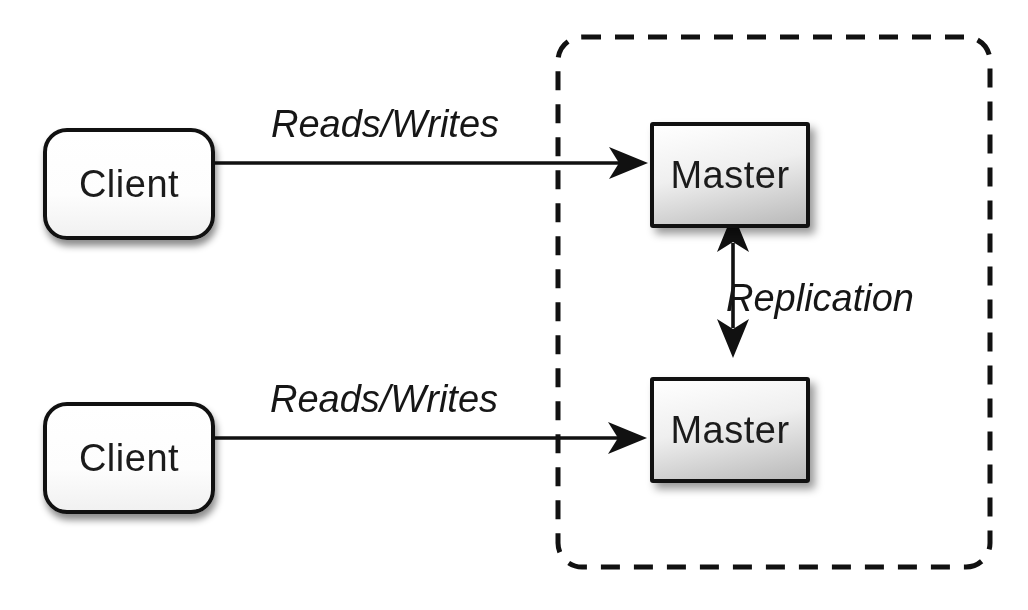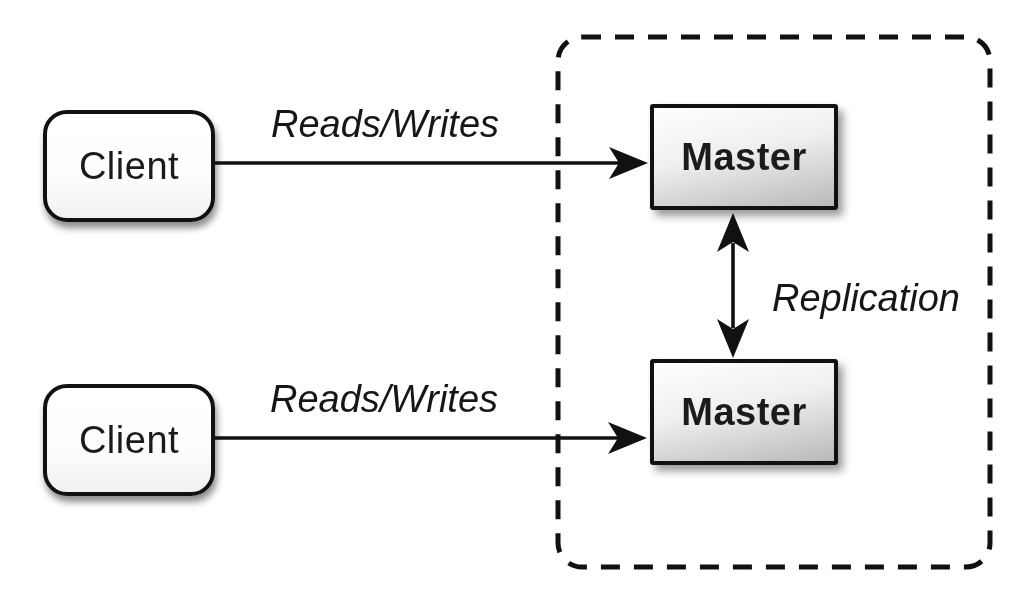--- a/index.html
+++ b/index.html
@@ -25,53 +25,53 @@
   }
   .node {
     position: absolute;
     display: flex;
     align-items: center;
     justify-content: center;
     box-sizing: border-box;
     font-size: 38px;
     letter-spacing: 0.5px;
     color: #1b1b1b;
+    margin-top: 18px;
   }
   .client {
     width: 172px;
     height: 112px;
     border: 4px solid #111111;
     border-radius: 24px;
     background: linear-gradient(180deg, #ffffff 0%, #fdfdfd 60%, #f1f1f1 100%);
     box-shadow: 2px 6px 7px rgba(0,0,0,0.45);
   }
   .client-top   { left: 43px;  top: 110px; }
   .client-bottom{ left: 43px;  top: 384px; }
   .master {
-    width: 188px;
+    width: 160px;
     height: 106px;
     border: 4px solid #111111;
     border-radius: 3px;
     background: linear-gradient(168deg, #ffffff 0%, #efefef 45%, #b9b9b9 100%);
     box-shadow: 5px 6px 8px rgba(0,0,0,0.40);
-    font-weight: bold;
   }
   .master-top   { left: 650px; top: 104px; }
   .master-bottom{ left: 650px; top: 359px; }
   .edge-label {
     position: absolute;
     transform: translate(-50%, -50%);
     font-size: 38px;
     white-space: nowrap;
     color: #161616;
     font-style: italic;
   }
   .label-rw-top    { left: 385px; top: 124px; }
   .label-rw-bottom { left: 384px; top: 399px; }
-  .label-replication { left: 866px; top: 298px; }
+  .label-replication { left: 820px; top: 298px; }
 </style>
 </head>
 <body>
 
 <div class="canvas">
 
   <svg class="layer" viewBox="0 0 1028 610">
 
     <rect x="558" y="37" width="432" height="530" rx="24" ry="24" fill="none" stroke="#111111" stroke-width="5" stroke-dasharray="19 14"></rect>
 

